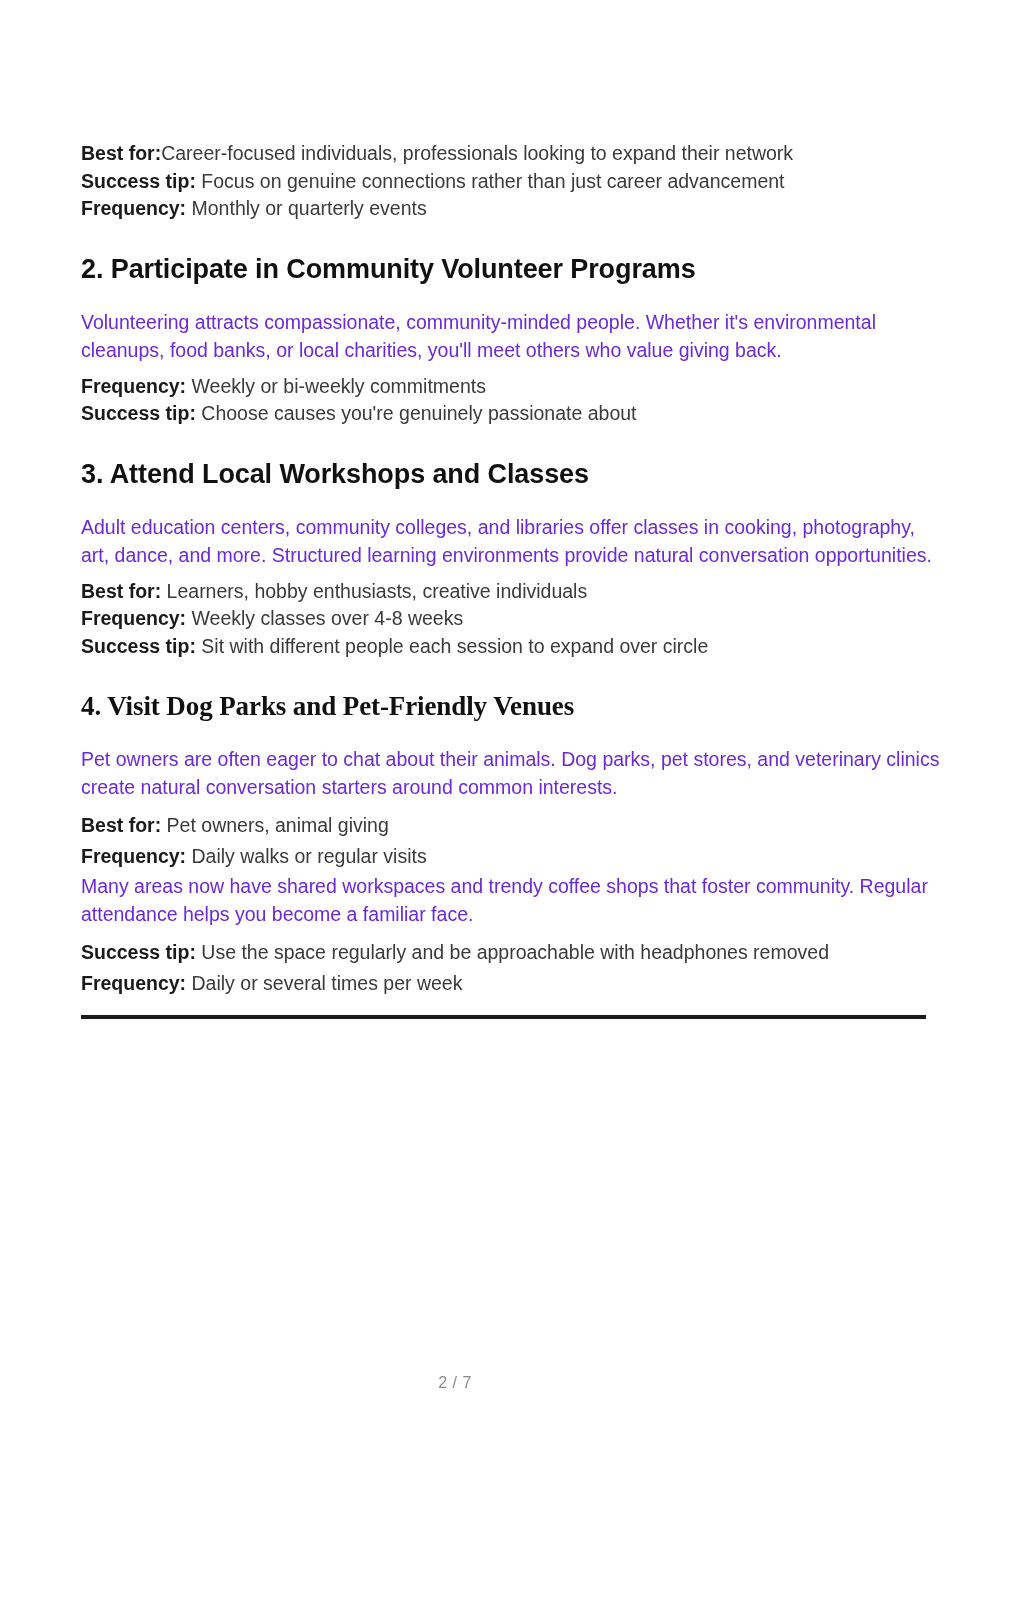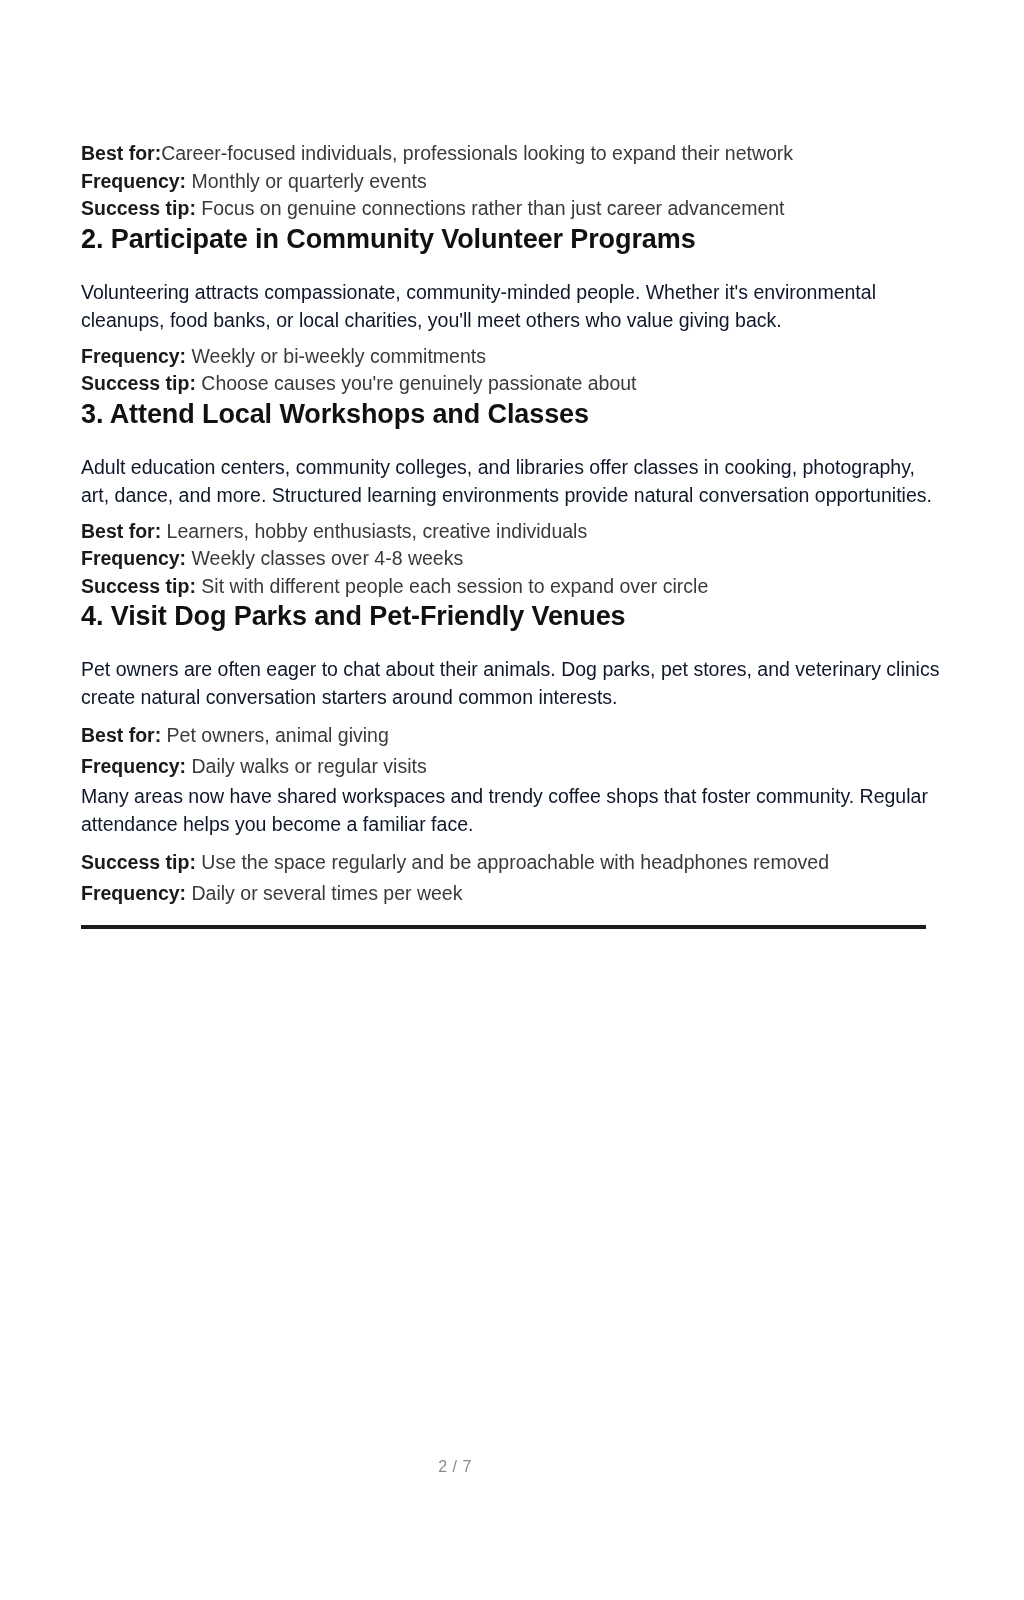--- a/index.html
+++ b/index.html
@@ -56,30 +56,32 @@
   h2.section-heading {
     font-size: 27px;
     line-height: 33px;
     font-weight: bold;
     color: #111111;
     margin: 0;
     padding: 0;
     letter-spacing: -0.1px;
   }
   .heading-wrap {
+    margin-top: 30px;
     margin-bottom: 22px;
   }
   .heading-wrap.tight-top {
+    font-family: Liberation Serif, serif;
   }
 
   
   p.body-text {
     font-size: 19.5px;
     line-height: 28px;
-    color: #0f172a;
+    color: #6d28d9;
     margin: 0 0 9px 0;
     padding: 0;
   }
   p.body-text.wide {
     width: 862px;
   }
 
   
   .divider {
     margin-top: 16px;
@@ -87,46 +89,46 @@
     height: 0;
     border: none;
     border-top: 4px solid #1c1c1c;
   }
 
   
   .page-footer {
     position: absolute;
     left: 0;
     right: 0;
-    top: 1458px;
+    top: 1374px;
     text-align: center;
     font-size: 16px;
     color: #8a8a8a;
     letter-spacing: 0.5px;
     font-family: "Liberation Sans", sans-serif;
   }
 </style>
 </head>
 <body>
 
 <div class="page">
 
   <div class="content">
 
     <div class="meta-group">
       <div class="meta-line">
         <span class="meta-label">Best for:</span><span class="meta-value">Career-focused individuals, professionals looking to expand their network</span>
       </div>
       <div class="meta-line">
+        <span class="meta-label">Success tip:</span>
+        <span class="meta-value">Focus on genuine connections rather than just career advancement</span>
+      </div>
+      <div class="meta-line">
         <span class="meta-label">Frequency:</span>
         <span class="meta-value">Monthly or quarterly events</span>
-      </div>
-      <div class="meta-line">
-        <span class="meta-label">Success tip:</span>
-        <span class="meta-value">Focus on genuine connections rather than just career advancement</span>
       </div>
     </div>
 
     <div class="heading-wrap">
       <h2 class="section-heading">2. Participate in Community Volunteer Programs</h2>
     </div>
     <p class="body-text wide">Volunteering attracts compassionate, community-minded people. Whether it's environmental cleanups, food banks, or local charities, you'll meet others who value giving back.</p>
     <div class="meta-group">
       <div class="meta-line">
         <span class="meta-label">Frequency:</span>

